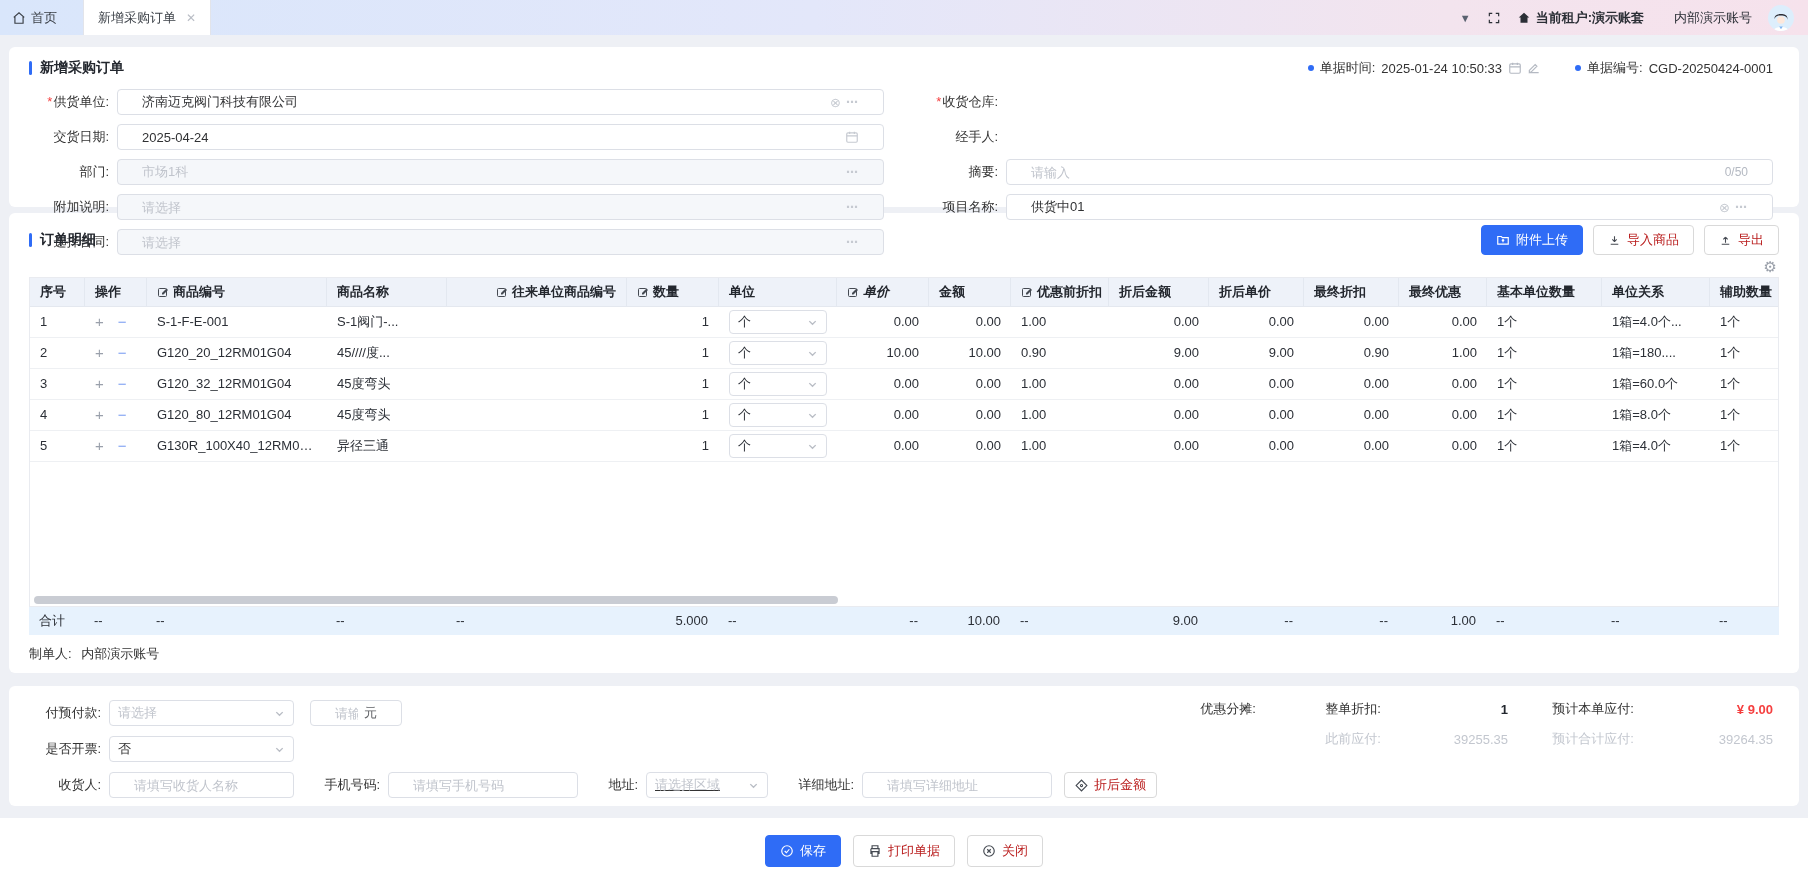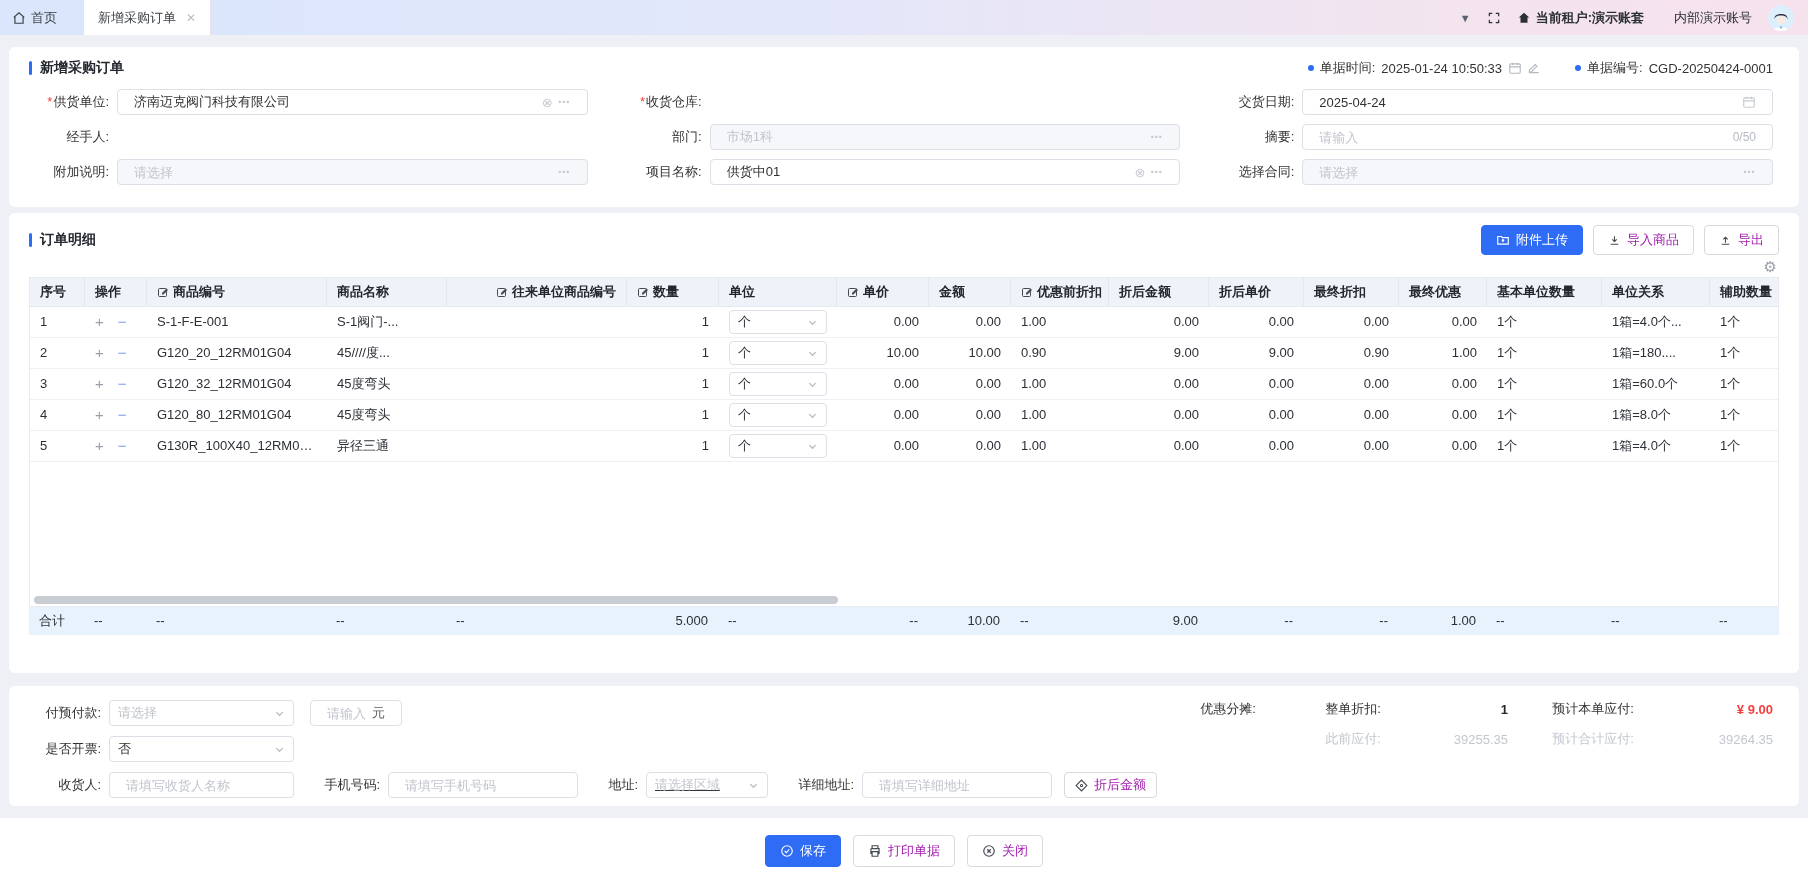--- a/index.html
+++ b/index.html
@@ -41,42 +41,42 @@
   .sec-title { display:flex; align-items:center; justify-content:space-between; }
   .sec-title-left { display:flex; align-items:center; gap:8px; font-size:14px; font-weight:bold; color:#23272e; }
   .sec-bar { width:3px; height:14px; background:#2f6cf6; border-radius:2px; }
 
   .doc-meta { display:flex; align-items:center; gap:34px; font-size:13px; color:#333; }
   .doc-item { display:flex; align-items:center; gap:6px; }
   .blue-dot { width:6px; height:6px; border-radius:50%; background:#2f6cf6; }
   .meta-ic { color:#b4b9c2; display:flex; gap:5px; cursor:pointer; }
 
   
-  .fgrid { display:grid; grid-template-columns:repeat(3,1fr); column-gap:34px; row-gap:9px; margin-top:12px; }
+  .fgrid { display:grid; grid-template-columns:repeat(2,1fr); column-gap:34px; row-gap:9px; margin-top:12px; }
   .field { display:flex; align-items:center; }
   .flabel { flex:none; width:80px; text-align:right; margin-right:8px; color:#333; white-space:nowrap; }
   .req-star { color:#f53f3f; margin-right:1px; }
   .ibox {
     flex:1; position:relative; display:flex; align-items:center; height:26px;
-    border:1px solid #dcdfe6; border-radius:4px; background:#fff; padding:0 16px; min-width:0;
+    border:1px solid #dcdfe6; border-radius:4px; background:#fff; padding:0 24px; min-width:0;
   }
   .ibox input {
     flex:1; min-width:0; border:0; outline:0; background:transparent;
     font:inherit; color:#303133; padding:0;
   }
   .ibox input::placeholder { color:#c0c4cc; }
   .ibox.gray { background:#f5f7fa; }
   .ibox.gray input { color:#c0c4cc; }
   .sfx { flex:none; display:flex; align-items:center; gap:5px; margin-left:6px; color:#c6cad1; }
   .sfx .dots { letter-spacing:1px; font-weight:bold; font-size:12px; cursor:pointer; }
   .counter { color:#b4b9c2; font-size:12px; }
 
   
   .btn { display:inline-flex; align-items:center; gap:6px; height:30px; padding:0 14px;
-         border-radius:4px; border:1px solid #d9d9d9; background:#fff; color:#a21caf;
+         border-radius:4px; border:1px solid #d9d9d9; background:#fff; color:#b91c1c;
          font-size:13px; cursor:pointer; white-space:nowrap; }
   .btn.primary { background:#2f6cf6; border-color:#2f6cf6; color:#fff; }
   .btn-row { display:flex; gap:10px; }
 
   .gear-row { display:flex; justify-content:flex-end; padding:4px 2px 2px 0; height:22px; }
   .gear { color:#9aa0aa; font-size:15px; line-height:1; cursor:pointer; }
 
   
   .dtable { border:1px solid #e9ebf0; border-bottom:0; }
   .dt-row { display:flex; align-items:stretch; width:100%; }
@@ -364,21 +364,21 @@
             <svg width="12" height="12" viewBox="0 0 24 24" fill="none" stroke="#454a52" stroke-width="2">
               <rect x="3" y="5" width="16" height="16" rx="2"></rect>
               <path d="M10 14 L19 5 L22 8 L13 17 L10 17 Z" fill="#454a52" stroke="none"></path>
             </svg>
           </span>
           <span>数量</span>
         </div>
         <div class="dt-cell" style="width: 118px;">
           <span>单位</span>
         </div>
-        <div class="dt-cell al-right" style="width: 92px;">
+        <div class="dt-cell al-right" style="width: 92px; font-style: italic;">
           <span class="edit-ic">
             <svg width="12" height="12" viewBox="0 0 24 24" fill="none" stroke="#454a52" stroke-width="2">
               <rect x="3" y="5" width="16" height="16" rx="2"></rect>
               <path d="M10 14 L19 5 L22 8 L13 17 L10 17 Z" fill="#454a52" stroke="none"></path>
             </svg>
           </span>
           <span>单价</span>
         </div>
         <div class="dt-cell al-right" style="width: 82px;">
           <span>金额</span>
@@ -575,20 +575,24 @@
         <div class="dt-cell al-right" style="width: 100px;">9.00</div>
         <div class="dt-cell al-right" style="width: 95px;">--</div>
         <div class="dt-cell al-right" style="width: 95px;">--</div>
         <div class="dt-cell al-right" style="width: 88px;">1.00</div>
         <div class="dt-cell" style="width: 115px;">--</div>
         <div class="dt-cell" style="width: 108px;">--</div>
         <div class="dt-cell last">--</div>
       </div>
   </div>
 
+  <div class="maker-row">
+    <span>制单人:</span>
+    <b>内部演示账号</b>
+  </div>
 </div>
 
 <div class="card card3">
   <div class="pay-row">
     <span class="pay-label">付预付款:</span>
     <div class="selbox w185">
       <span class="ph">请选择</span>
       <span class="chev">
         <svg width="11" height="11" viewBox="0 0 24 24" fill="none" stroke="#b9bdc5" stroke-width="3">
             <path d="M5 9 L12 16 L19 9"></path>

